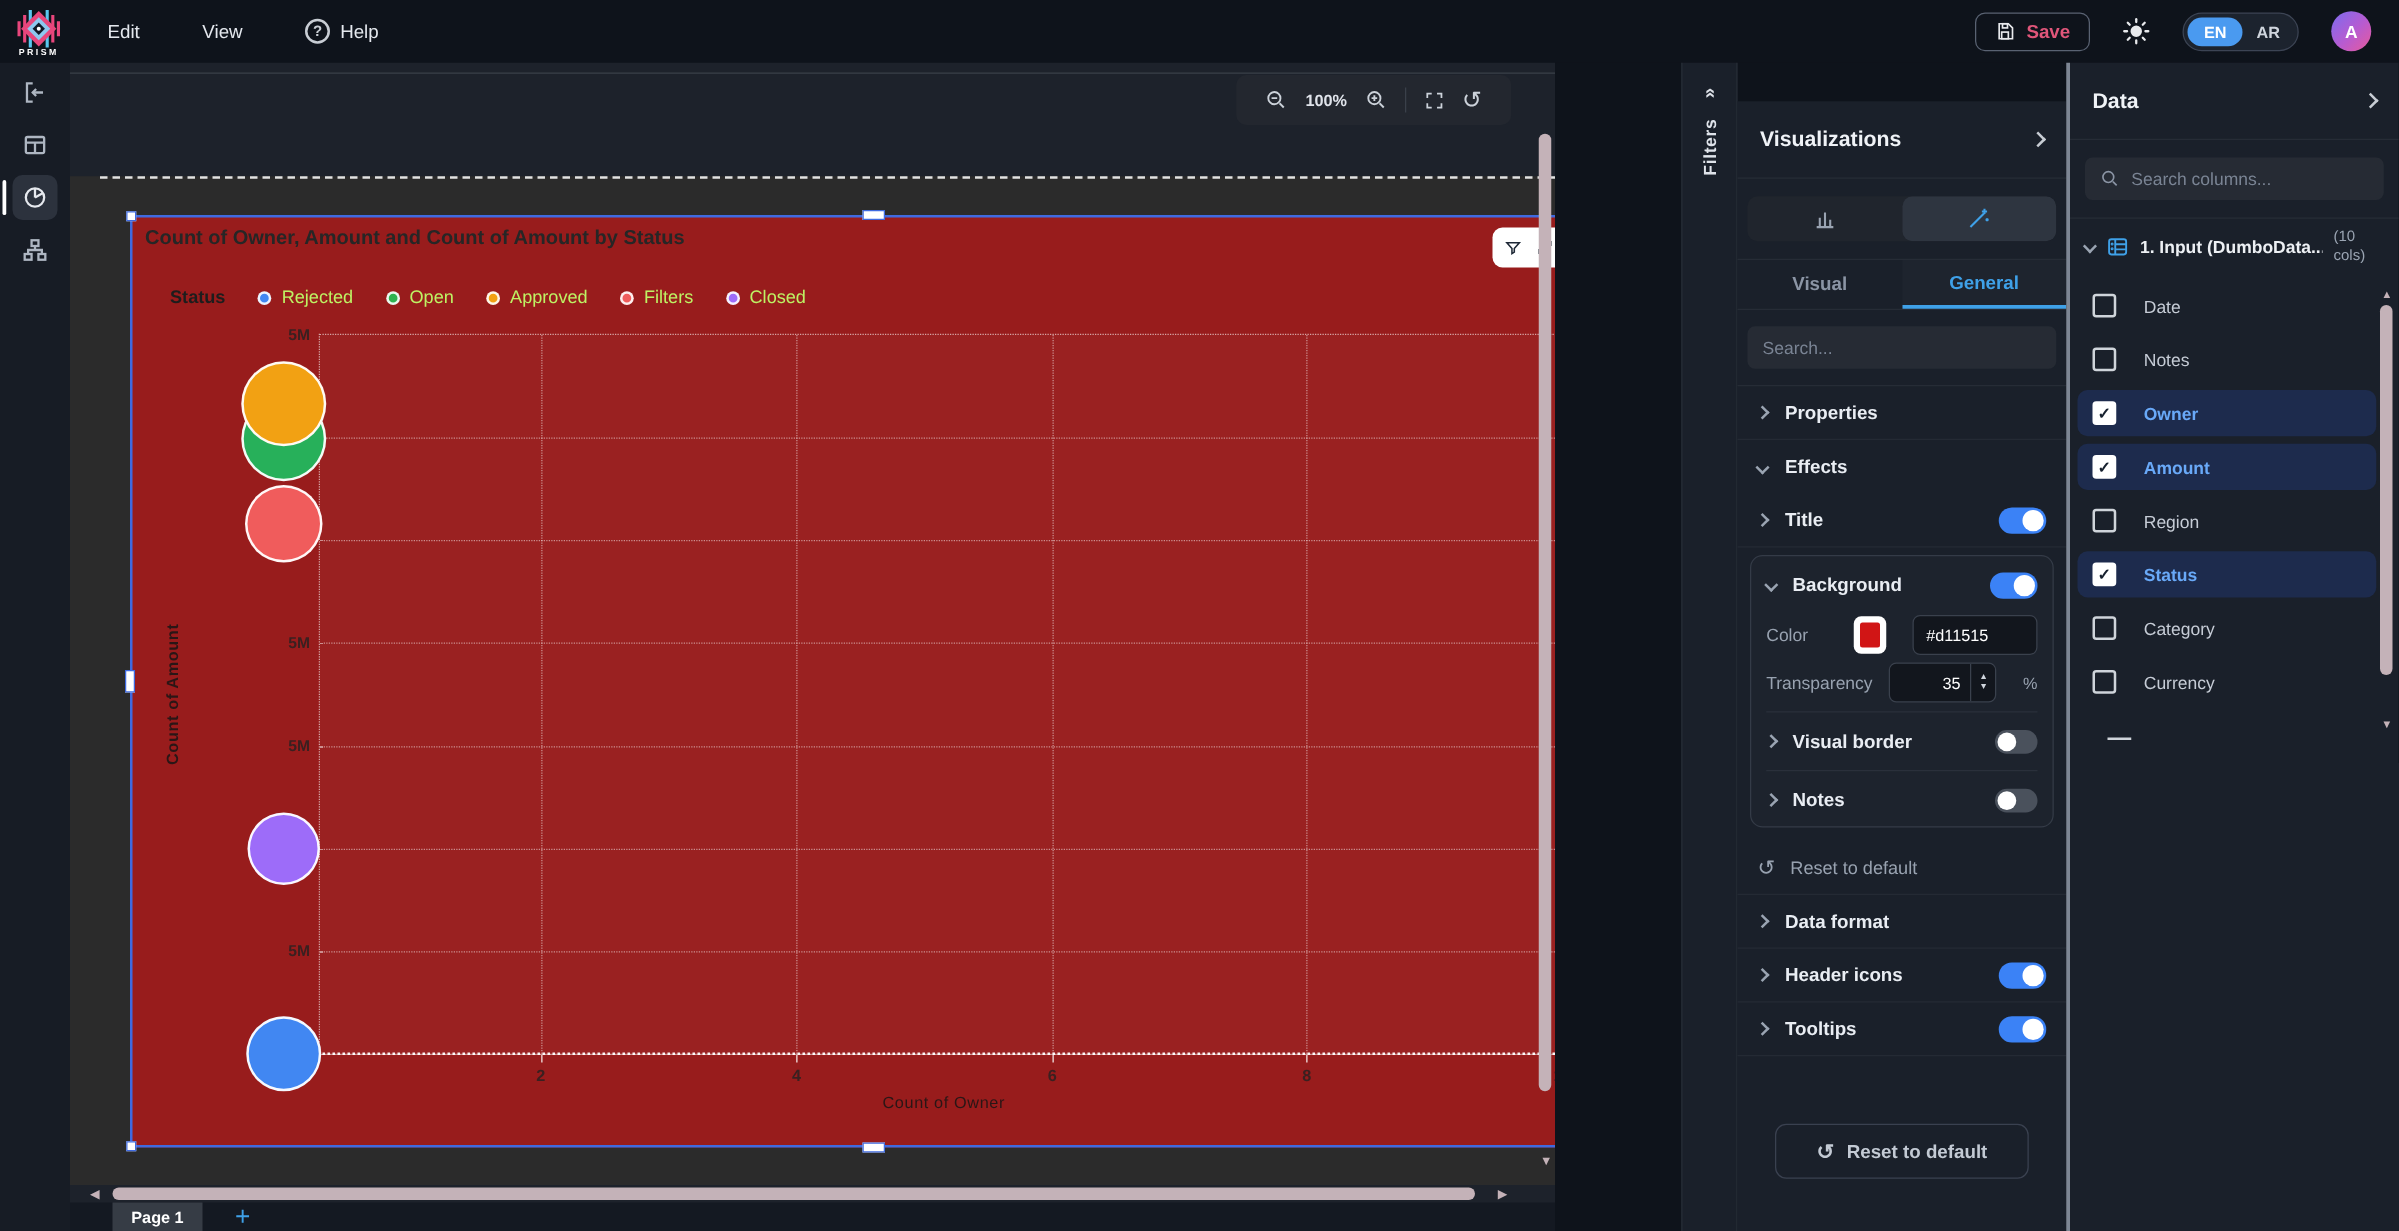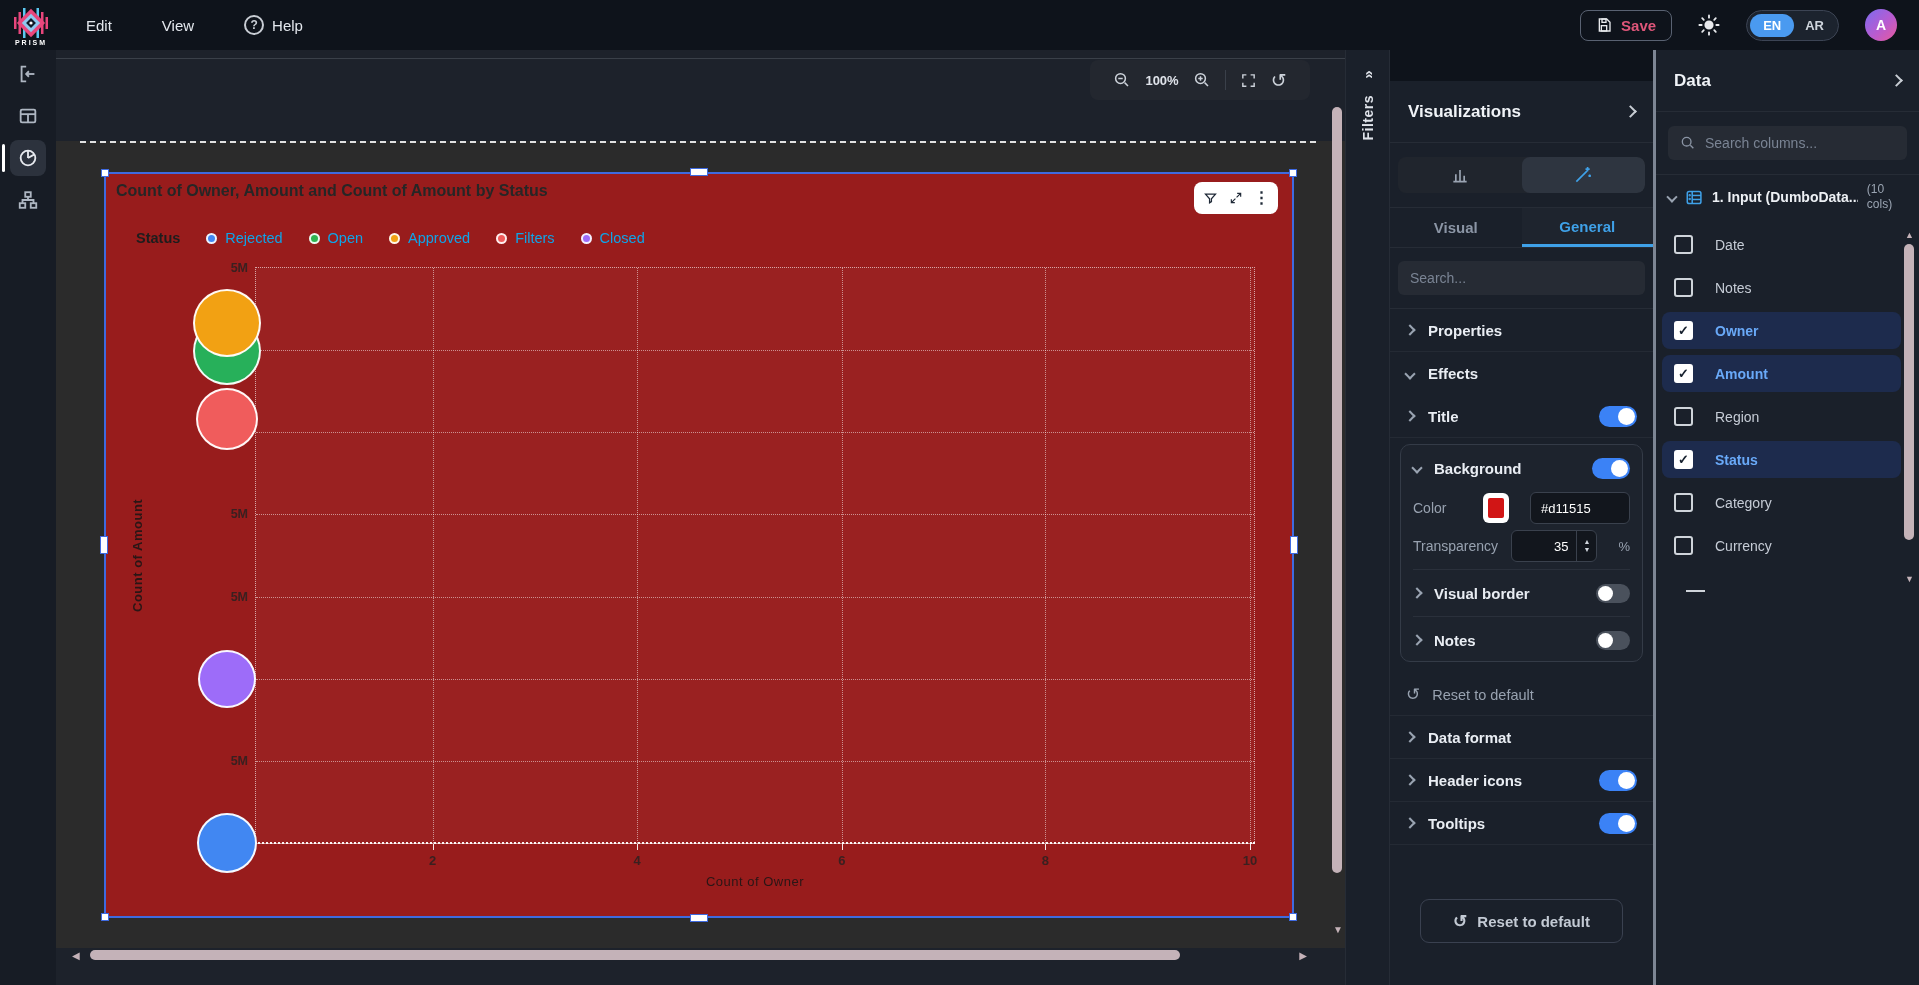--- a/index.html
+++ b/index.html
@@ -28,21 +28,21 @@
     display:flex; align-items:center; justify-content:center; font-size:14px; font-weight:700; color:#fff; }
 
   
   .sidebar { position:absolute; left:0; top:50px; width:56px; bottom:0; background:#171c25; z-index:30; }
   .side-btn { width:36px; height:36px; margin:6px auto 2px; border-radius:8px;
     display:flex; align-items:center; justify-content:center; color:#aeb6c2; position:relative; }
   .side-btn.active { background:#2c323d; color:#e6e9ee; }
   .active-bar { position:absolute; left:-8px; top:4px; width:3px; height:28px; background:#fff; border-radius:2px; }
 
   
-  .canvas { position:absolute; left:56px; top:50px; width:1289px; height:935px; background:#1d222b; overflow:hidden; }
+  .canvas { position:absolute; left:56px; top:50px; width:1188px; height:935px; background:#1d222b; overflow:hidden; }
   .canvas-topline { position:absolute; left:0; right:0; top:8px; border-top:1px solid #3a4049; }
   .zoom-pill { position:absolute; right:35px; top:10px; width:220px; height:40px; background:#23272f;
     border-radius:8px; display:flex; align-items:center; justify-content:center; gap:14px; color:#ccd2da; z-index:5; }
   .zoom-pct { font-size:13px; font-weight:700; color:#dfe3ea; }
   .pill-divider { width:1px; height:20px; background:#3a404a; }
   .reset-view-glyph { font-size:19px; line-height:1; color:#ccd2da; }
 
   .artboard { position:absolute; left:0; right:0; top:91px; bottom:37px; background:#2b2b2b; }
   .guide-dash { position:absolute; left:24px; width:1236px; top:91px; border-top:2px dashed #e2e2e2; z-index:2; }
 
@@ -58,21 +58,21 @@
   .h-bl { left:-5px; bottom:-5px; width:8px; height:8px; } .h-br { right:-5px; bottom:-5px; width:8px; height:8px; }
 
   .chart-title { position:absolute; left:10px; top:8px; font-size:16px; font-weight:700; color:#262626; }
   .header-pill { position:absolute; right:14px; top:8px; width:84px; height:32px; background:#fff;
     border-radius:8px; display:flex; align-items:center; justify-content:center; gap:11px; color:#1f2937; z-index:11; }
   .kebab { font-size:16px; font-weight:700; line-height:1; }
   .legend { position:absolute; left:30px; top:56px; display:flex; align-items:center; gap:26px; }
   .legend-title { font-size:14.5px; font-weight:700; color:#1d1d1d; }
   .legend-item { display:flex; align-items:center; gap:8px; }
   .legend-dot { width:11px; height:11px; border-radius:50%; border:2px solid rgba(255,255,255,0.9); }
-  .legend-label { font-size:14.5px; color:#0ea5e9; }
+  .legend-label { font-size:14.5px; color:#bef264; }
 
   .plot { position:absolute; left:149px; top:93px; width:1000px; height:577px;
     border:1px dotted rgba(255,255,255,0.6); background:rgba(255,255,255,0.025); }
   .x-axis-line { position:absolute; left:-1px; right:-1px; bottom:-1px; border-top:2px dotted rgba(255,255,255,0.95); z-index:2; }
   .vgrid { position:absolute; top:0; bottom:0; width:0; border-left:1px dotted rgba(255,255,255,0.5); }
   .hgrid { position:absolute; left:0; right:0; height:0; border-top:1px dotted rgba(255,255,255,0.5); }
   .xtick-mark { position:absolute; bottom:-7px; width:1px; height:6px; background:rgba(255,255,255,0.9); }
   .xtick-label { position:absolute; top:calc(100% + 10px); transform:translateX(-50%);
     font-size:13px; font-weight:700; color:#3a2020; }
   .ytick-label { position:absolute; right:calc(100% + 8px); transform:translateY(-50%); white-space:nowrap;
@@ -391,20 +391,24 @@
       </div>
   </div>
 
   <div class="vscroll-thumb"></div>
   <span class="vscroll-down">▼</span>
   <div class="hscroll">
     <span class="hscroll-left">◀</span>
     <div class="hscroll-thumb"></div>
     <span class="hscroll-right">▶</span>
   </div>
+  <div class="pagebar">
+    <span class="page-tab">Page 1</span>
+    <span class="add-page">+</span>
+  </div>
 </div>
 
 <div class="filters-strip">
   <span class="filters-chevrons">»</span>
   <span class="filters-label">Filters</span>
 </div>
 
 <div class="viz-panel">
   <div class="panel-header">
     <span class="panel-title">Visualizations</span>

